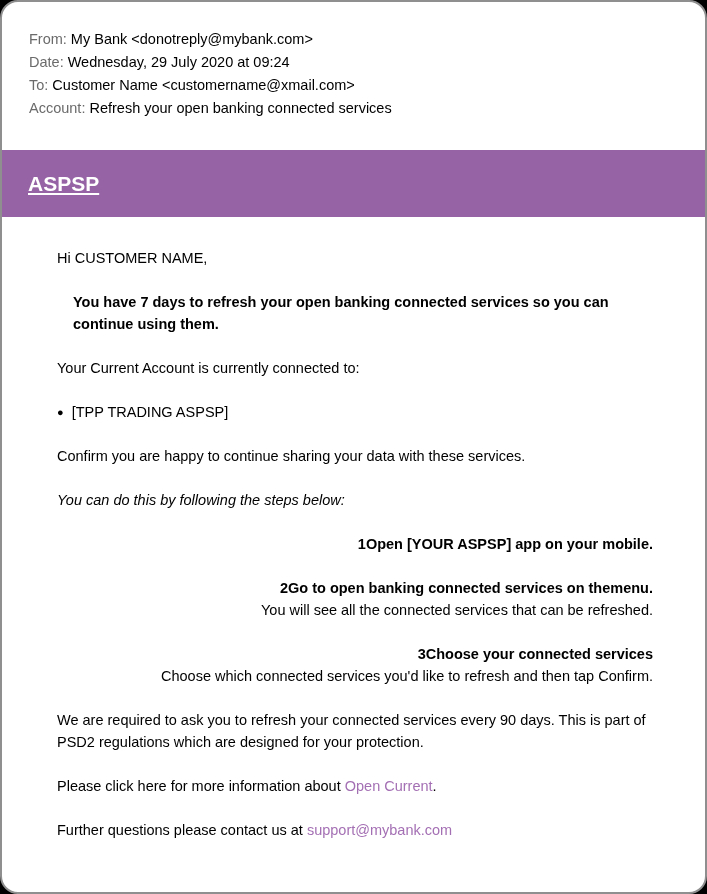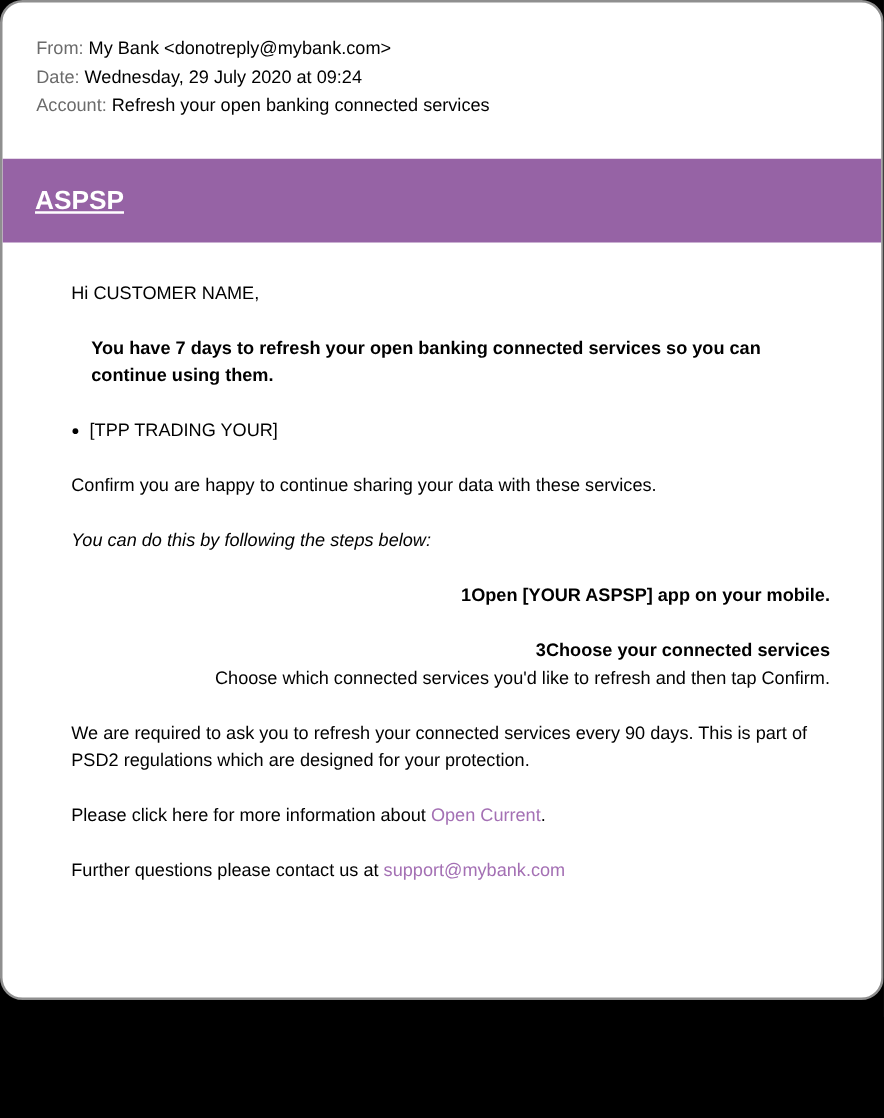--- a/index.html
+++ b/index.html
@@ -12,21 +12,21 @@
     position: relative;
     width: 707px;
     height: 894px;
     background: var(--page-bg, #000000);
     overflow: hidden;
   }
   .card {
     position: absolute;
     top: 0; left: 0;
     width: 707px;
-    height: 800px;
+    height: 894px;
     background: #ffffff;
     border: 2px solid var(--card-border, #8f8f8f);
     border-radius: 18px;
     overflow: hidden;
   }
   .email-header {
     padding: 26px 27px 0 27px;
     font-size: 14.5px;
   }
   .header-row {
@@ -49,21 +49,21 @@
     align-items: center;
     padding-left: 26px;
   }
   .banner-title {
     color: var(--banner-text, #ffffff);
     font-weight: bold;
     font-size: 21px;
     text-decoration: underline;
   }
   .email-body {
-    padding: 30px 41px 0 55px;
+    padding: 30px 52px 0 55px;
     font-size: 14.5px;
     line-height: 22px;
     color: var(--body-text, #000000);
   }
   .para { margin: 0 0 22px 0; }
   .bold { font-weight: bold; margin-left: 16px; }
   .italic { font-style: italic; }
   .step-title, .step-desc { margin: 0; line-height: 22px; text-align: right; }
   .step-num { display: inline-block; width: 17px; }
   .bullet {
@@ -84,44 +84,52 @@
   <div class="card">
 
     <div class="email-header">
       <div class="header-row">
         <span class="hlabel">From:</span><span class="hvalue">My Bank &lt;donotreply@mybank.com&gt;</span>
       </div>
       <div class="header-row">
         <span class="hlabel">Date:</span><span class="hvalue">Wednesday, 29 July 2020 at 09:24</span>
       </div>
       <div class="header-row">
+        <span class="hlabel">To:</span><span class="hvalue">Customer Name &lt;customername@xmail.com&gt;</span>
+      </div>
+      <div class="header-row">
         <span class="hlabel">Account:</span><span class="hvalue">Refresh your open banking connected services</span>
       </div>
     </div>
 
     <div class="banner">
       <span class="banner-title">ASPSP</span>
     </div>
 
     <div class="email-body">
       <p class="para">Hi CUSTOMER NAME,</p>
 
       <p class="para bold">You have 7 days to refresh your open banking connected services so you can continue using them.</p>
 
+      <p class="para">Your Current Account is currently connected to:</p>
 
-      <p class="para"><span class="bullet">●</span><span>[TPP TRADING YOUR]</span></p>
+      <p class="para"><span class="bullet">●</span><span>[TPP TRADING ASPSP]</span></p>
 
       <p class="para">Confirm you are happy to continue sharing your data with these services.</p>
 
       <p class="para italic">You can do this by following the steps below:</p>
 
       <div class="para">
         <p class="step-title bold"><span class="step-num">1</span><span>Open [YOUR ASPSP] app on your mobile.</span></p>
       </div>
 
+      <div class="para">
+        <p class="step-title bold"><span class="step-num">2</span><span>Go to open banking connected services on themenu.</span></p>
+        <p class="step-desc">You will see all the connected services that can be refreshed.</p>
+      </div>
 
       <div class="para">
         <p class="step-title bold"><span class="step-num">3</span><span>Choose your connected services</span></p>
         <p class="step-desc">Choose which connected services you'd like to refresh and then tap Confirm.</p>
       </div>
 
       <p class="para">We are required to ask you to refresh your connected services every 90 days. This is part of PSD2 regulations which are designed for your protection.</p>
 
       <p class="para"><span>Please click here for more information about </span><a class="link" href="#">Open Current</a><span>.</span></p>
 

